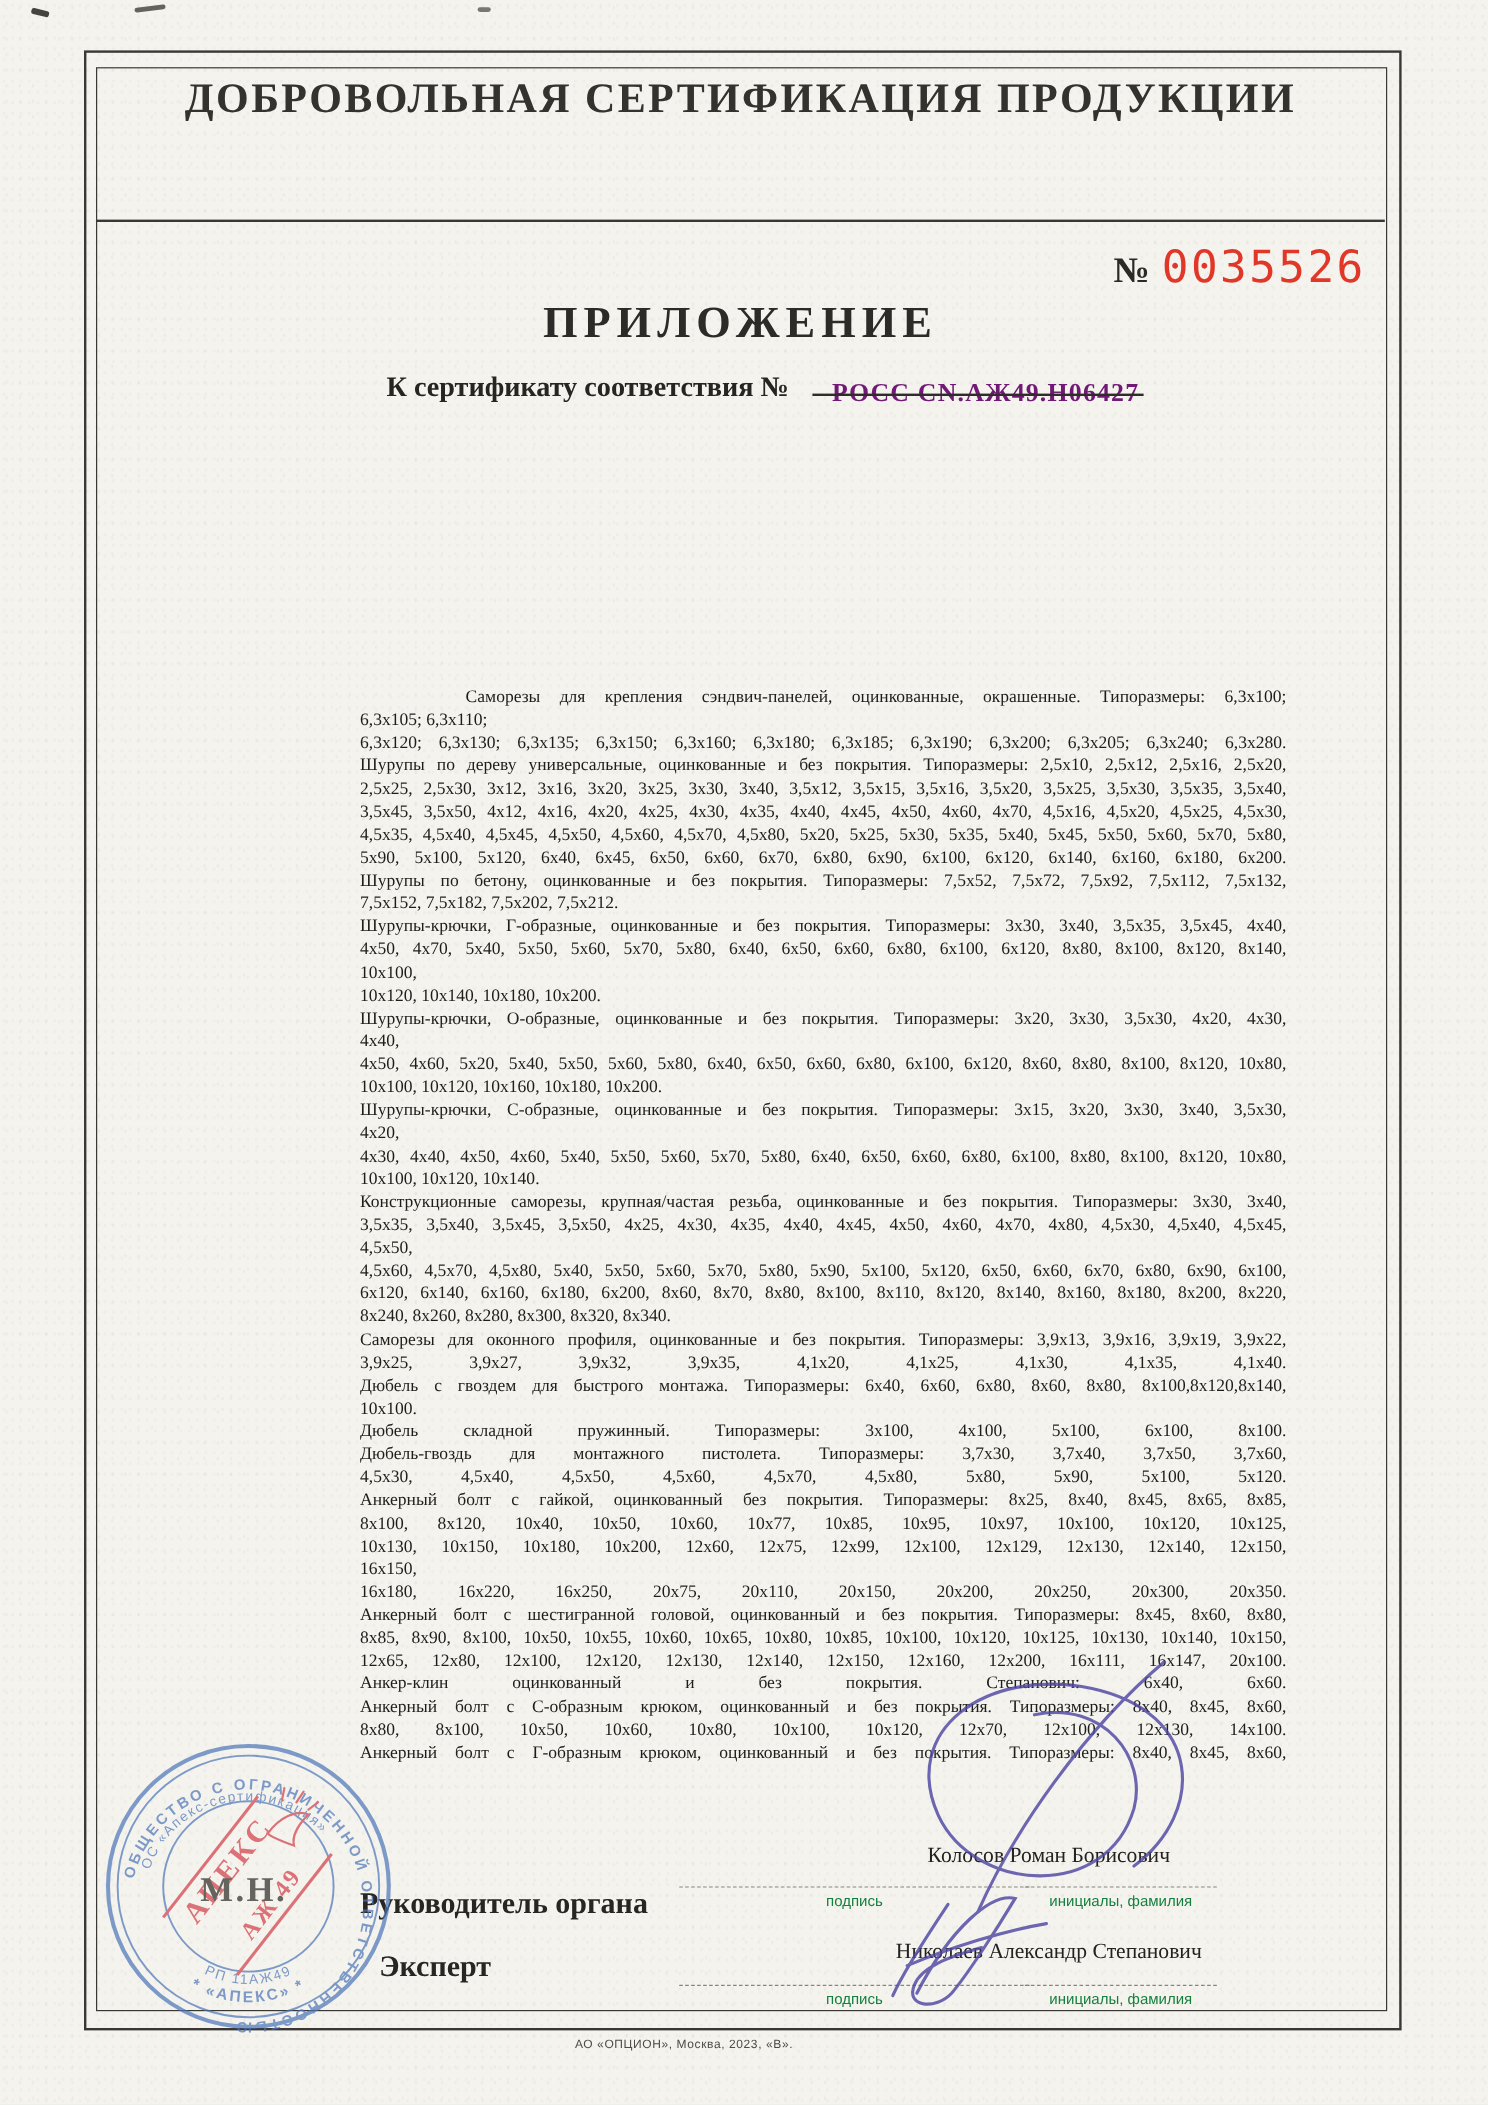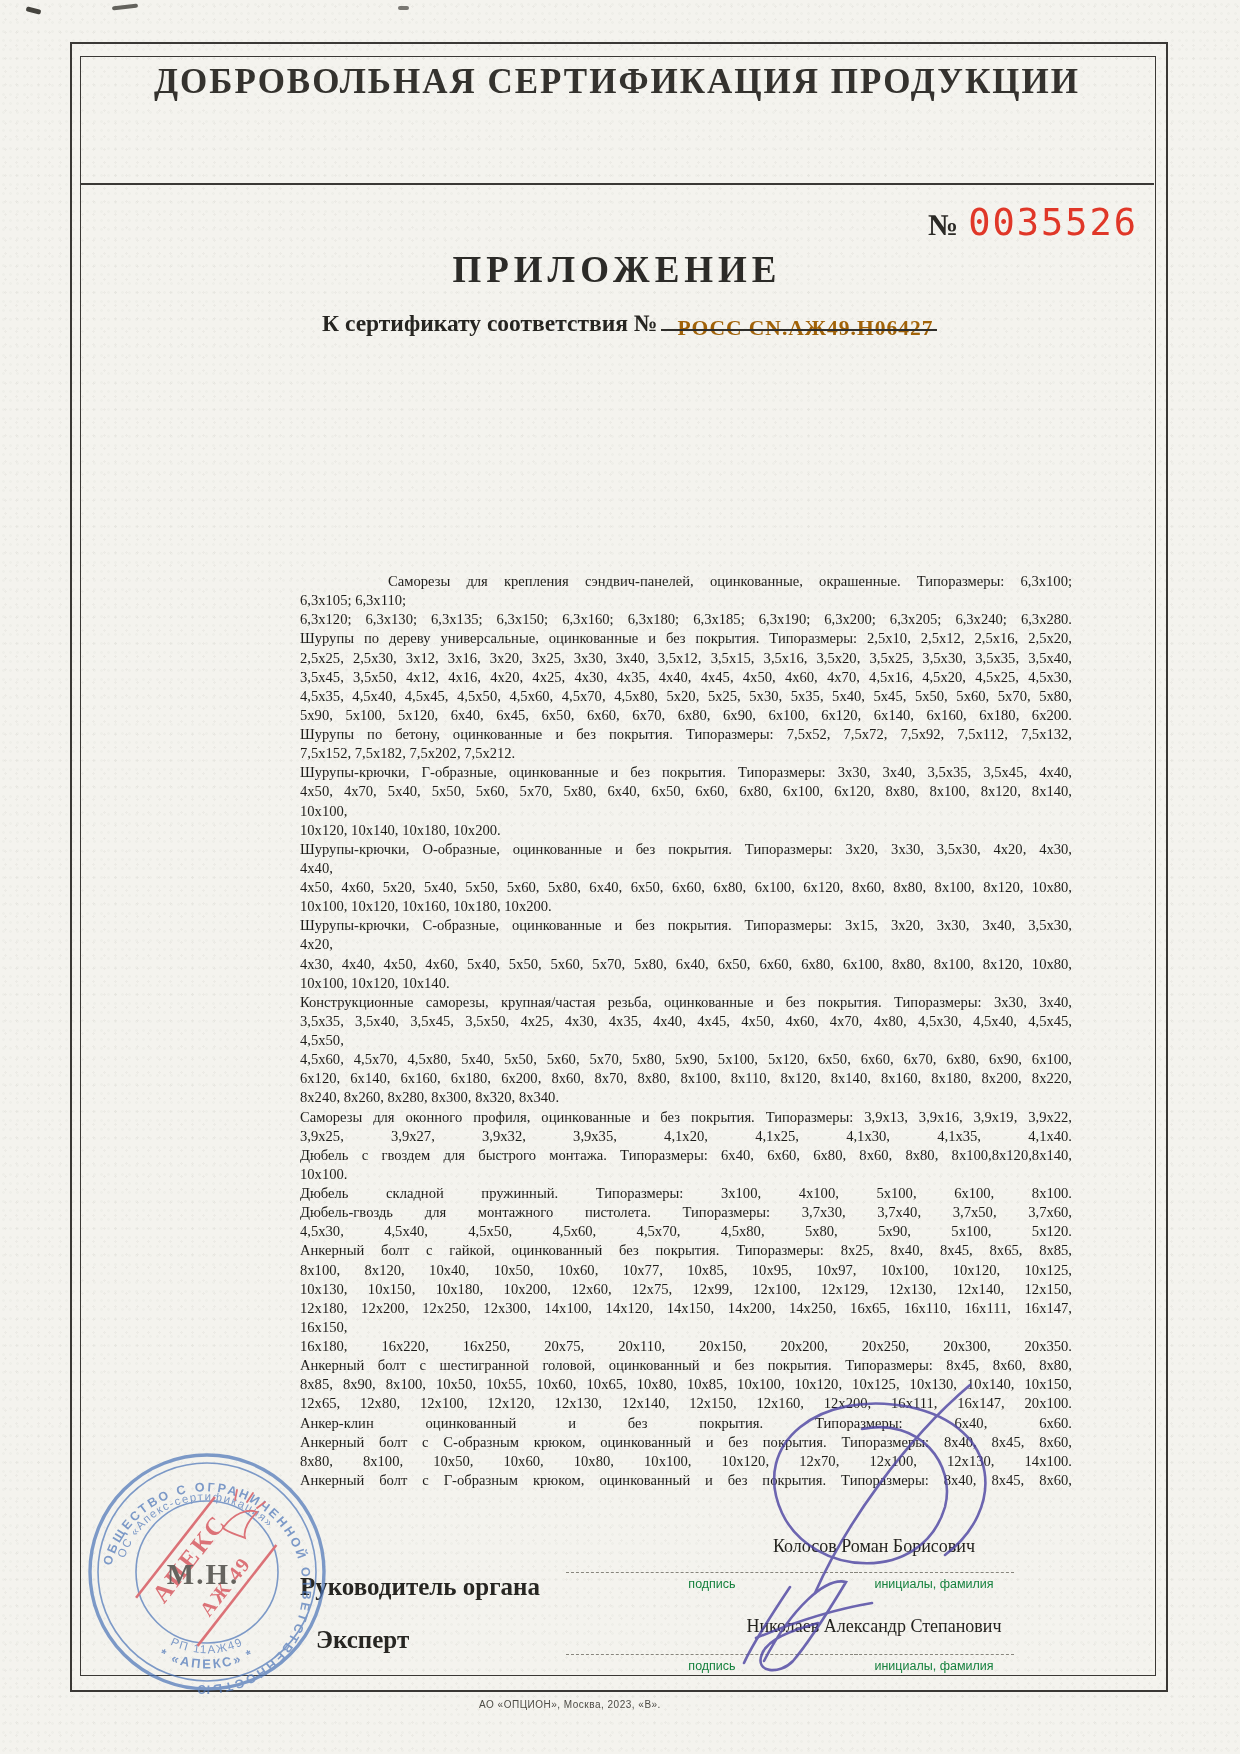--- a/index.html
+++ b/index.html
@@ -14,21 +14,21 @@
   .doc-title{position:absolute;left:80px;top:62px;width:1074px;text-align:center;
         font-size:35px;font-weight:bold;letter-spacing:2px;color:#34322e;white-space:nowrap;}
   .header-rule{position:absolute;left:80px;top:183px;width:1074px;border-top:2px solid #3a3835;}
   .number-block{position:absolute;left:928px;top:201px;display:flex;align-items:baseline;gap:10px;}
   .number-sign{font-size:30px;font-weight:bold;color:#2b2a26;}
   .number-value{font-family:"DejaVu Sans Mono",monospace;font-size:37px;color:#e03728;letter-spacing:2px;}
   .appendix-title{position:absolute;left:80px;top:248px;width:1074px;text-align:center;
         font-size:37px;font-weight:bold;letter-spacing:5px;color:#2c2b28;}
   .cert-line{position:absolute;left:322px;top:310px;font-size:23.5px;font-weight:bold;
         color:#262521;display:flex;align-items:baseline;white-space:nowrap;}
-  .cert-number{position:relative;margin-left:20px;top:4px;font-size:21.5px;letter-spacing:1px;color:#a16207;}
+  .cert-number{position:relative;margin-left:36px;top:4px;font-size:21.5px;letter-spacing:1px;color:#701a75;}
   .cert-strike{position:absolute;left:-16px;right:-4px;top:13px;border-top:2.2px solid #2e2d2a;}
   .body-text{position:absolute;left:300px;top:572px;width:772px;font-size:14.6px;
         line-height:19.12px;color:#1e1d1a;}
   .bline{min-height:19.12px;}
   .bline.just{text-align:justify;text-align-last:justify;}
   .bline.indent{text-indent:88px;}
   .sig-role{position:absolute;font-size:25px;font-weight:bold;color:#272622;white-space:nowrap;}
   .sig-line{position:absolute;border-bottom:1.8px dashed #87857c;height:0;}
   .caption{position:absolute;font-family:"Liberation Sans",sans-serif;font-size:12.5px;
         color:#15803d;text-align:center;}
@@ -127,31 +127,30 @@
         <div class="bline just">Дюбель складной пружинный. Типоразмеры: 3х100, 4х100, 5х100, 6х100, 8х100.</div>
       </div>
       <div>
         <div class="bline just">Дюбель-гвоздь для монтажного пистолета. Типоразмеры: 3,7х30, 3,7х40, 3,7х50, 3,7х60,</div>
         <div class="bline just">4,5х30, 4,5х40, 4,5х50, 4,5х60, 4,5х70, 4,5х80, 5х80, 5х90, 5х100, 5х120.</div>
       </div>
       <div>
         <div class="bline just">Анкерный болт с гайкой, оцинкованный без покрытия. Типоразмеры: 8х25, 8х40, 8х45, 8х65, 8х85,</div>
         <div class="bline just">8х100, 8х120, 10х40, 10х50, 10х60, 10х77, 10х85, 10х95, 10х97, 10х100, 10х120, 10х125,</div>
         <div class="bline just">10х130, 10х150, 10х180, 10х200, 12х60, 12х75, 12х99, 12х100, 12х129, 12х130, 12х140, 12х150,</div>
-        <div class="bline just">12х180, 12х200, 12х250, 12х300, 14х100, 14х120, 14х150, 14х200, 14х250, 16х65, 16х110, 16х111, 16х147,</div>
         <div class="bline">16х150,</div>
         <div class="bline just">16х180, 16х220, 16х250, 20х75, 20х110, 20х150, 20х200, 20х250, 20х300, 20х350.</div>
       </div>
       <div>
         <div class="bline just">Анкерный болт с шестигранной головой, оцинкованный и без покрытия. Типоразмеры: 8х45, 8х60, 8х80,</div>
         <div class="bline just">8х85, 8х90, 8х100, 10х50, 10х55, 10х60, 10х65, 10х80, 10х85, 10х100, 10х120, 10х125, 10х130, 10х140, 10х150,</div>
         <div class="bline just">12х65, 12х80, 12х100, 12х120, 12х130, 12х140, 12х150, 12х160, 12х200, 16х111, 16х147, 20х100.</div>
       </div>
       <div>
-        <div class="bline just">Анкер-клин оцинкованный и без покрытия. Типоразмеры: 6х40, 6х60.</div>
+        <div class="bline just">Анкер-клин оцинкованный и без покрытия. Степанович: 6х40, 6х60.</div>
       </div>
       <div>
         <div class="bline just">Анкерный болт с С-образным крюком, оцинкованный и без покрытия. Типоразмеры: 8х40, 8х45, 8х60,</div>
         <div class="bline just">8х80, 8х100, 10х50, 10х60, 10х80, 10х100, 10х120, 12х70, 12х100, 12х130, 14х100.</div>
       </div>
       <div>
         <div class="bline just">Анкерный болт с Г-образным крюком, оцинкованный и без покрытия. Типоразмеры: 8х40, 8х45, 8х60,</div>
       </div>
     </div>
 

